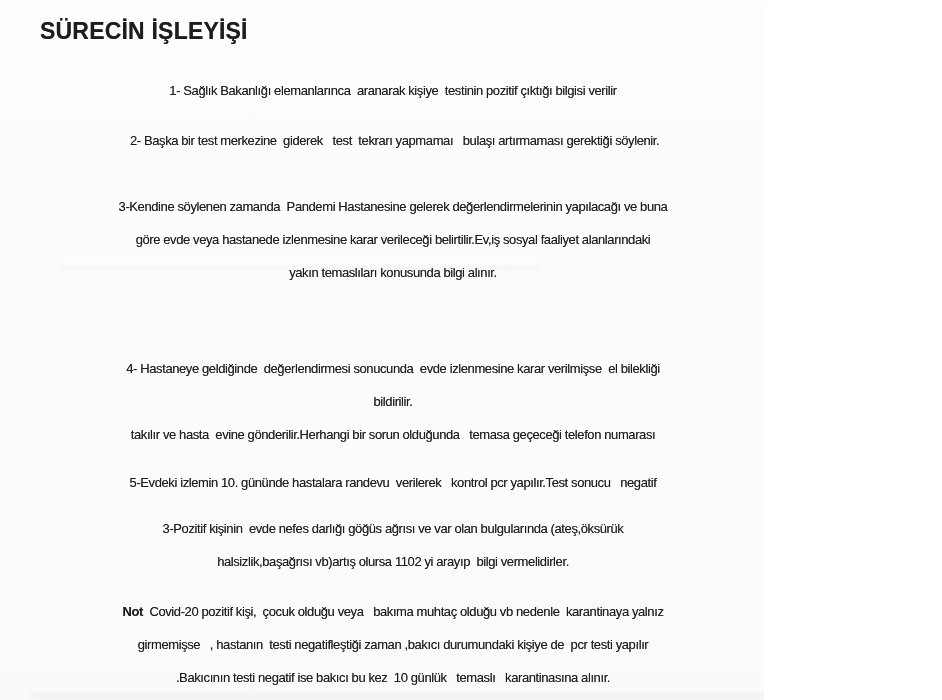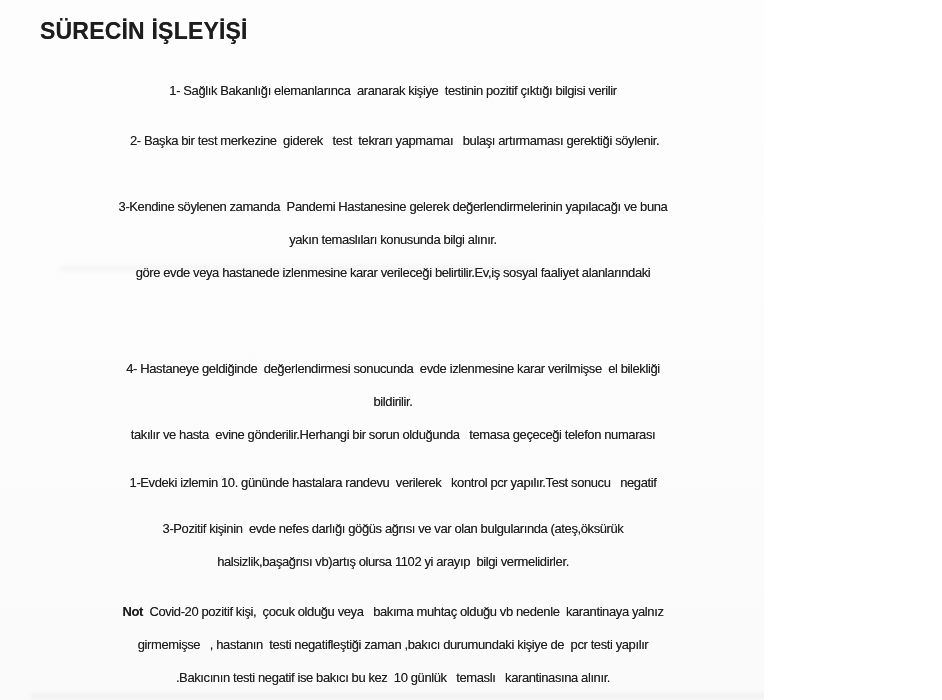--- a/index.html
+++ b/index.html
@@ -63,32 +63,32 @@
   <div class="para para-1">
     <div class="line">1- Sağlık Bakanlığı elemanlarınca  aranarak kişiye  testinin pozitif çıktığı bilgisi verilir</div>
   </div>
 
   <div class="para para-2">
     <div class="line"> 2- Başka bir test merkezine  giderek   test  tekrarı yapmamaı   bulaşı artırmaması gerektiği söylenir.</div>
   </div>
 
   <div class="para para-3">
     <div class="line">3-Kendine söylenen zamanda  Pandemi Hastanesine gelerek değerlendirmelerinin yapılacağı ve buna</div>
+    <div class="line">göre evde veya hastanede izlenmesine karar verileceği belirtilir.Ev,iş sosyal faaliyet alanlarındaki</div>
     <div class="line">yakın temaslıları konusunda bilgi alınır.</div>
-    <div class="line">göre evde veya hastanede izlenmesine karar verileceği belirtilir.Ev,iş sosyal faaliyet alanlarındaki</div>
   </div>
 
   <div class="para para-4">
     <div class="line">4- Hastaneye geldiğinde  değerlendirmesi sonucunda  evde izlenmesine karar verilmişse  el bilekliği</div>
     <div class="line">bildirilir.</div>
     <div class="line">takılır ve hasta  evine gönderilir.Herhangi bir sorun olduğunda   temasa geçeceği telefon numarası</div>
   </div>
 
   <div class="para para-5">
-    <div class="line">1-Evdeki izlemin 10. gününde hastalara randevu  verilerek   kontrol pcr yapılır.Test sonucu   negatif</div>
+    <div class="line">5-Evdeki izlemin 10. gününde hastalara randevu  verilerek   kontrol pcr yapılır.Test sonucu   negatif</div>
   </div>
 
   <div class="para para-6">
     <div class="line">3-Pozitif kişinin  evde nefes darlığı göğüs ağrısı ve var olan bulgularında (ateş,öksürük</div>
     <div class="line">halsizlik,başağrısı vb)artış olursa 1102 yi arayıp  bilgi vermelidirler.</div>
   </div>
 
   <div class="para para-note">
     <div class="line"><span class="bold">Not</span><span>  Covid-20 pozitif kişi,  çocuk olduğu veya   bakıma muhtaç olduğu vb nedenle  karantinaya yalnız</span></div>
     <div class="line">girmemişse   , hastanın  testi negatifleştiği zaman ,bakıcı durumundaki kişiye de  pcr testi yapılır</div>

